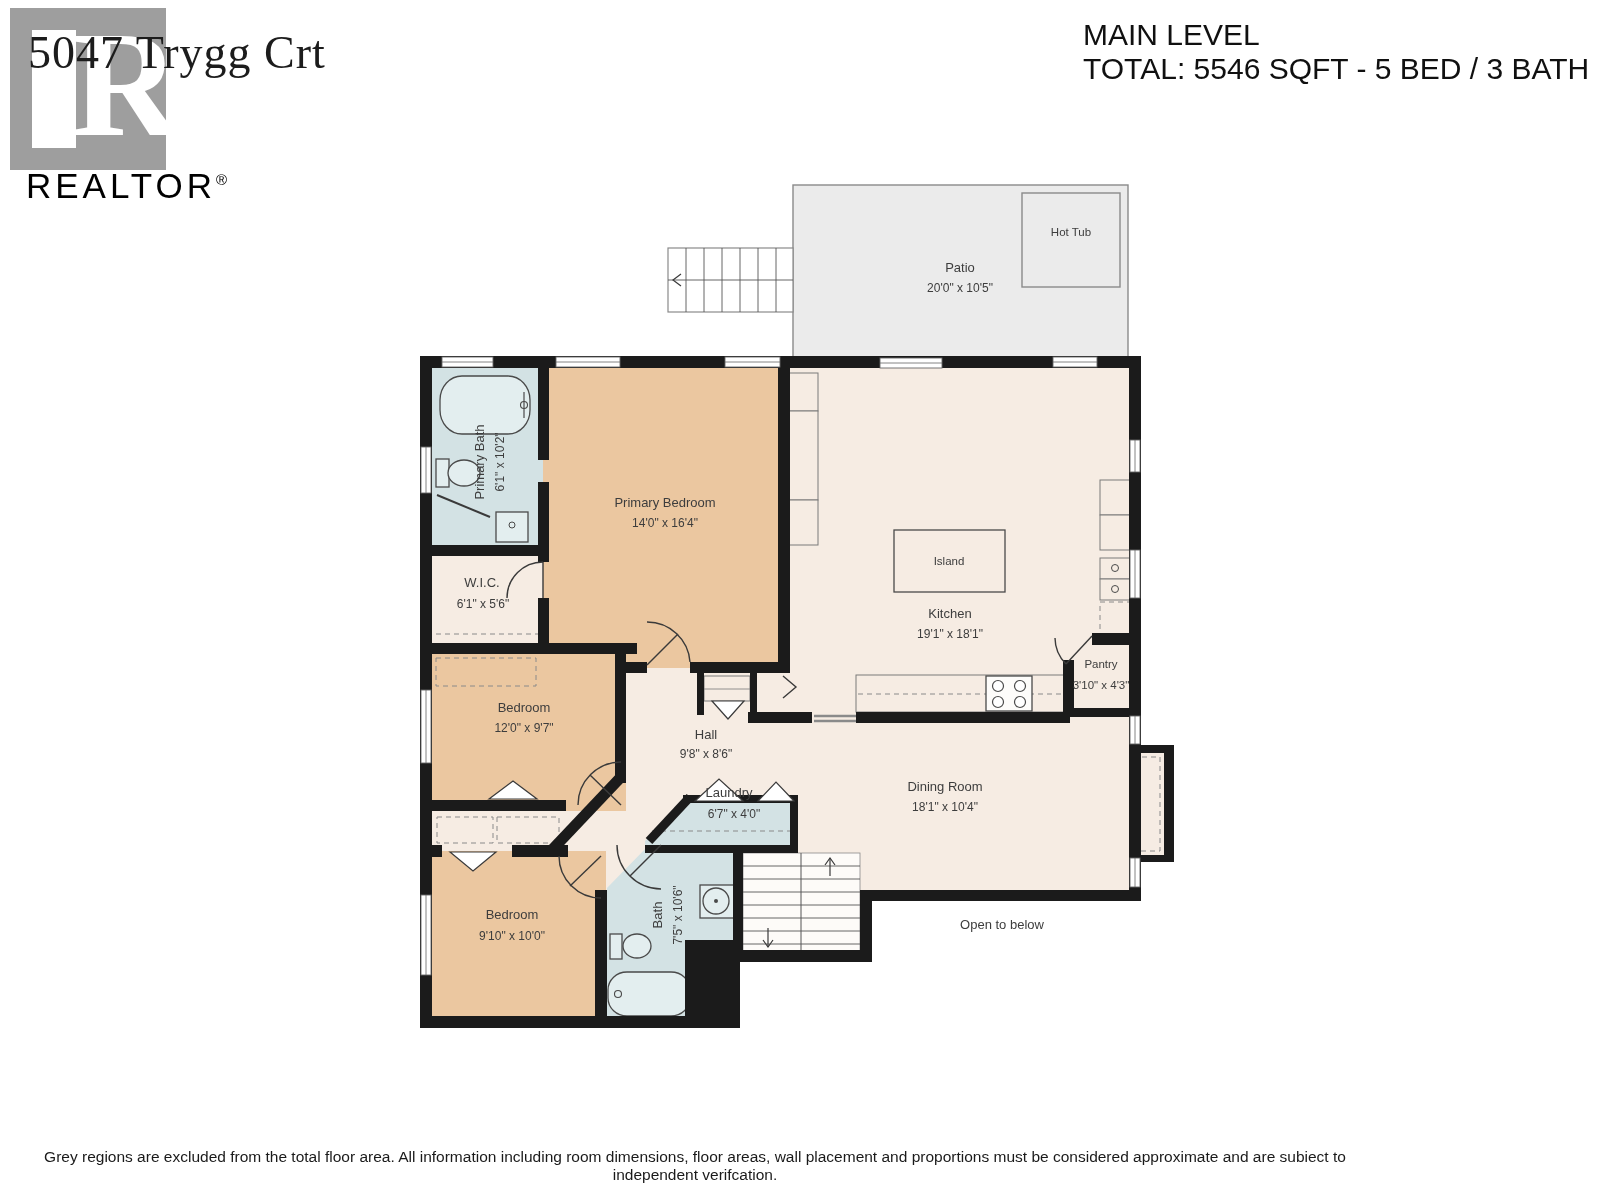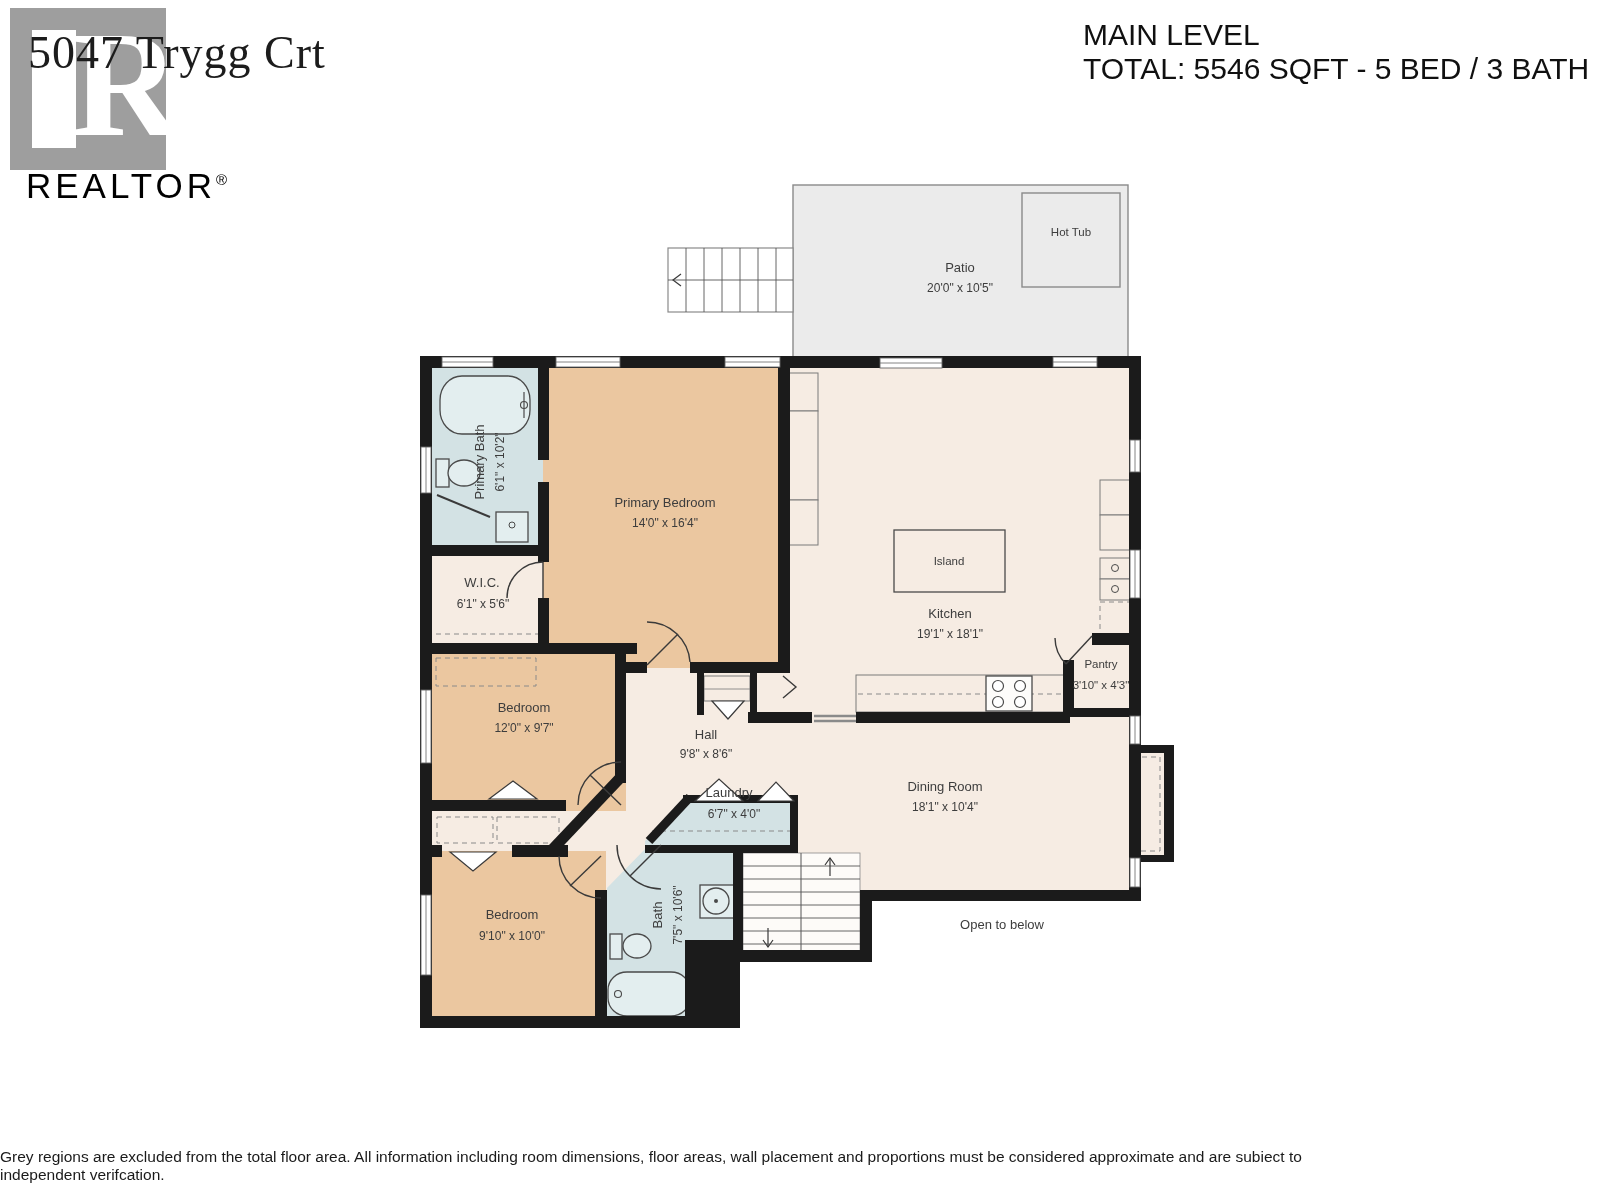--- a/index.html
+++ b/index.html
@@ -16,21 +16,21 @@
   #realtor-word{position:absolute;left:8px;top:166px;font-size:35px;color:#000000;
                 letter-spacing:4px;font-weight:400;margin-left:18px;}
   #realtor-word sup{font-size:15px;letter-spacing:0;}
 
   
   #header-block{position:absolute;left:1035px;top:18px;color:#101010;margin-left:48px;}
   #header-title{font-size:30px;line-height:34px;}
   #header-subtitle{font-size:30px;line-height:34px;}
 
   
-  #disclaimer{position:absolute;left:0;top:1148px;width:1390px;
+  #disclaimer{position:absolute;left:0;top:1148px;width:1390px;text-align:center;
               font-size:15.5px;color:#1a1a1a;}
 
   
   #plan{position:absolute;left:0;top:0;}
   .wall{fill:#1b1b1b;}
   .floor{fill:#f6ece3;}
   .bed{fill:#ebc7a0;}
   .wet{fill:#d3e2e4;}
   .patio{fill:#ebebeb;stroke:#8a8a8a;stroke-width:1.4;}
   .fix{fill:#fdfcfa;stroke:#4a4a4a;stroke-width:1.3;}

